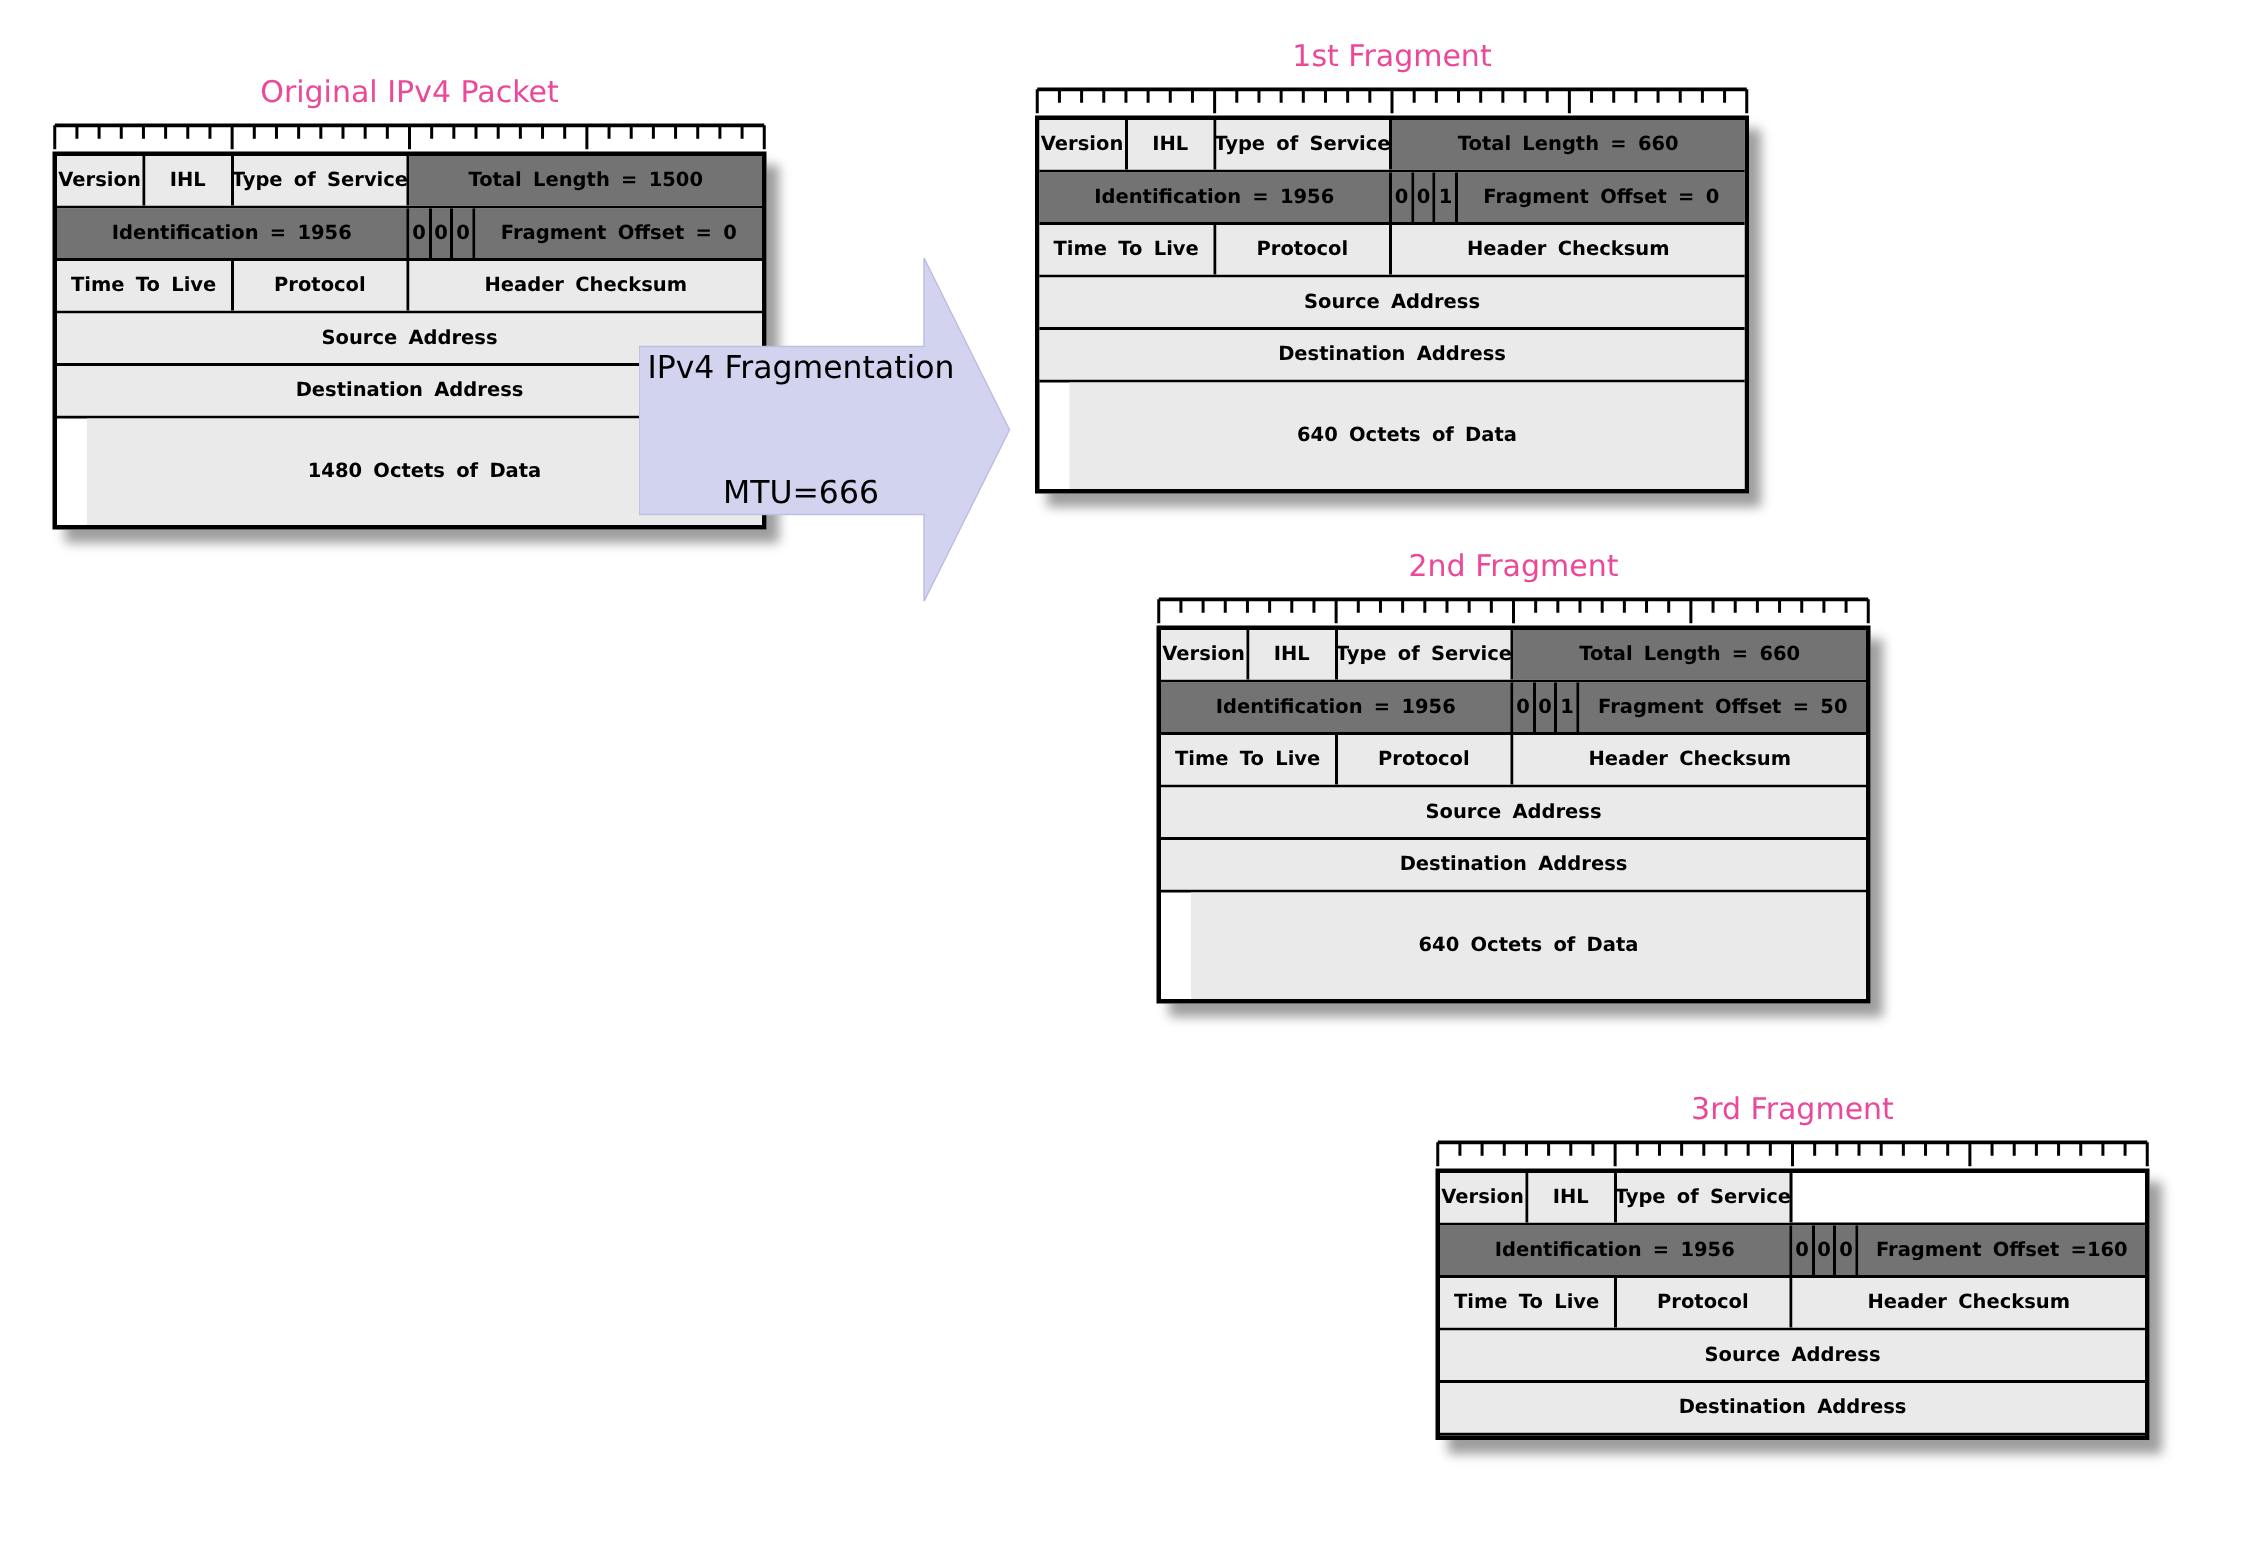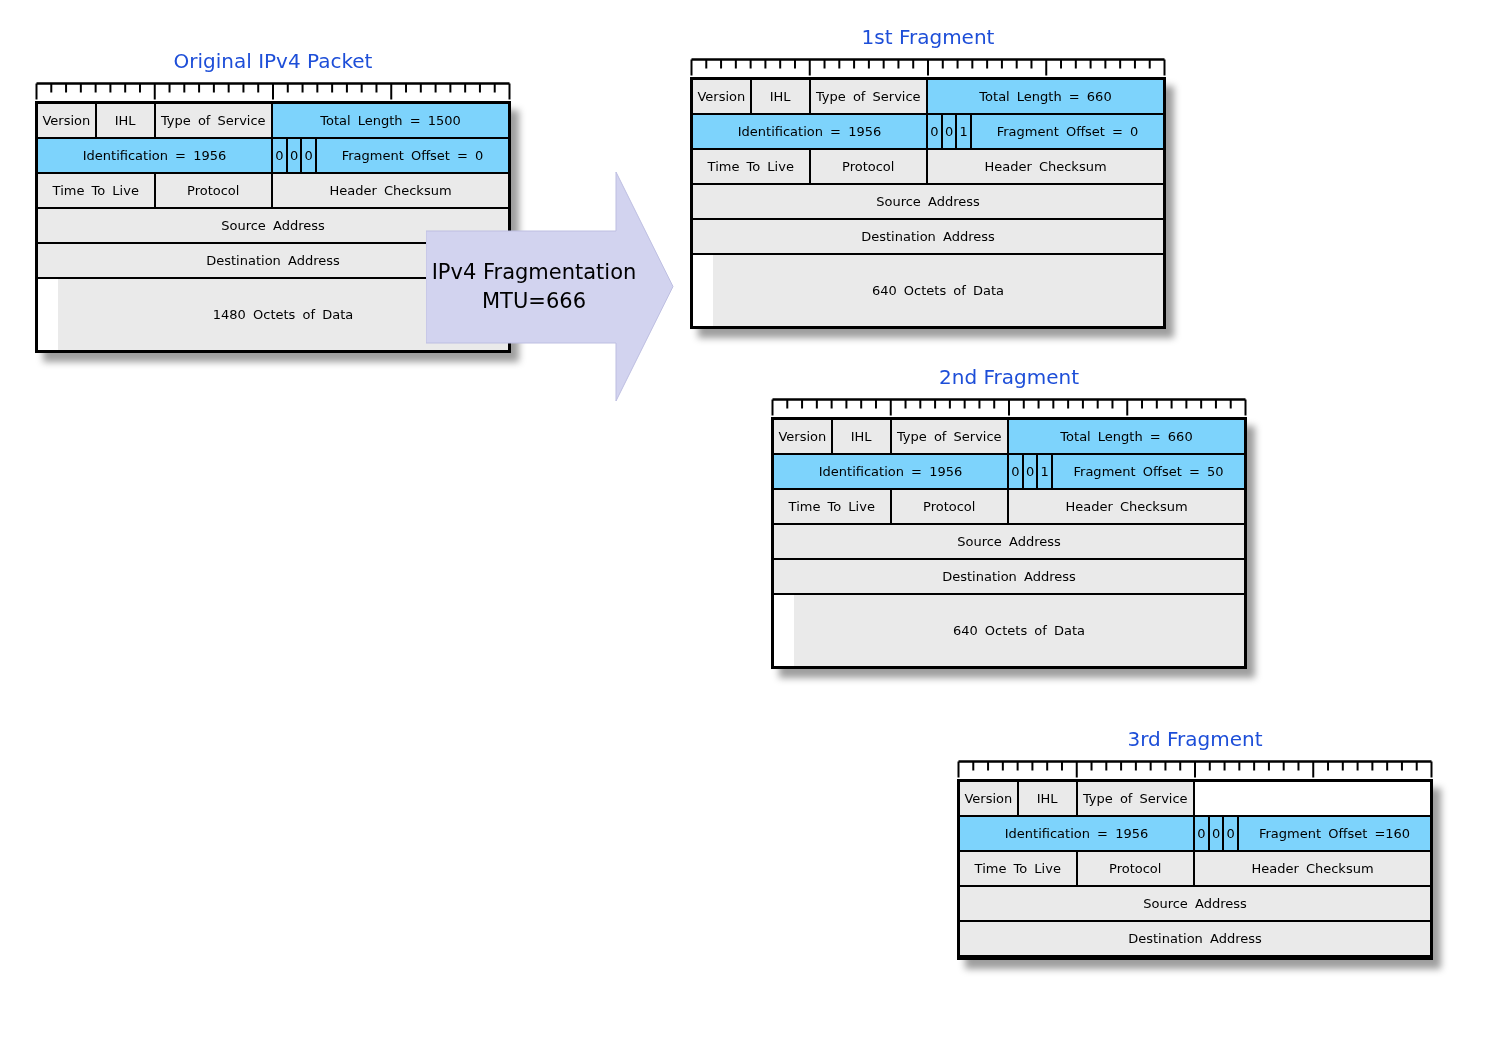--- a/index.html
+++ b/index.html
@@ -7,57 +7,57 @@
     width: 1500px; height: 1038px;
     background: #ffffff;
     font-family: "DejaVu Sans", "Liberation Sans", sans-serif;
     position: relative;
     overflow: hidden;
     color: #000;
   }
   .packet { position: absolute; width: 476px; }
   .pkt-title {
     height: 26px; line-height: 26px;
-    text-align: center; font-size: 20px; color: #1d4ed8;
+    text-align: center; font-size: 20px; color: #ec4899;
     white-space: nowrap;
   }
   .ruler { margin-top: 8px; height: 19px; }
   .pkt-box {
     border: 3px solid #000;
     background: #fff;
     box-shadow: 8px 9px 7px rgba(0,0,0,0.38);
   }
-  .row { display: flex; height: 35px; border-bottom: 2px solid #000; }
+  .row { display: flex; height: 35px; border-bottom: 2px solid #000; font-weight: bold; }
   .row.tall { height: 71px; padding-left: 20px; }
   .row.lastrow { border-bottom: none; }
   .cell {
     display: flex; align-items: center; justify-content: center;
     font-size: 13px; word-spacing: 3px; white-space: nowrap;
     border-right: 2px solid #000;
     flex: 0 0 auto;
   }
   .cell.end { border-right: none; }
   .gray  { background: #eaeaea; }
-  .white { background: #7dd3fc; }
+  .white { background: #737373; }
   .w1  { width: 3.125%; }
   .w4  { width: 12.5%; }
   .w8  { width: 25%; }
   .w13 { width: 40.625%; }
   .w16 { width: 50%; }
   .w32 { width: 100%; }
   #pkt-original { left: 35px;  top: 48px;  }
   #pkt-f1       { left: 690px; top: 24px;  }
   #pkt-f2       { left: 771px; top: 364px; }
   #pkt-f3       { left: 957px; top: 726px; }
   .arrow-svg { position: absolute; left: 426px; top: 172px; z-index: 5; }
   .arrow-label {
     position: absolute; left: 426px; top: 231px;
     width: 216px; height: 112px; z-index: 6;
     display: flex; flex-direction: column;
-    justify-content: center; align-items: center;
+    justify-content: space-between; align-items: center;
     font-size: 21px; line-height: 29px; color: #000;
     white-space: nowrap;
   }
 </style>
 </head>
 <body>
 
 <div class="packet" id="pkt-original">
   <div class="pkt-title">Original IPv4 Packet</div>
   <div class="ruler"><svg width="476" height="19" viewBox="0 0 476 19">

